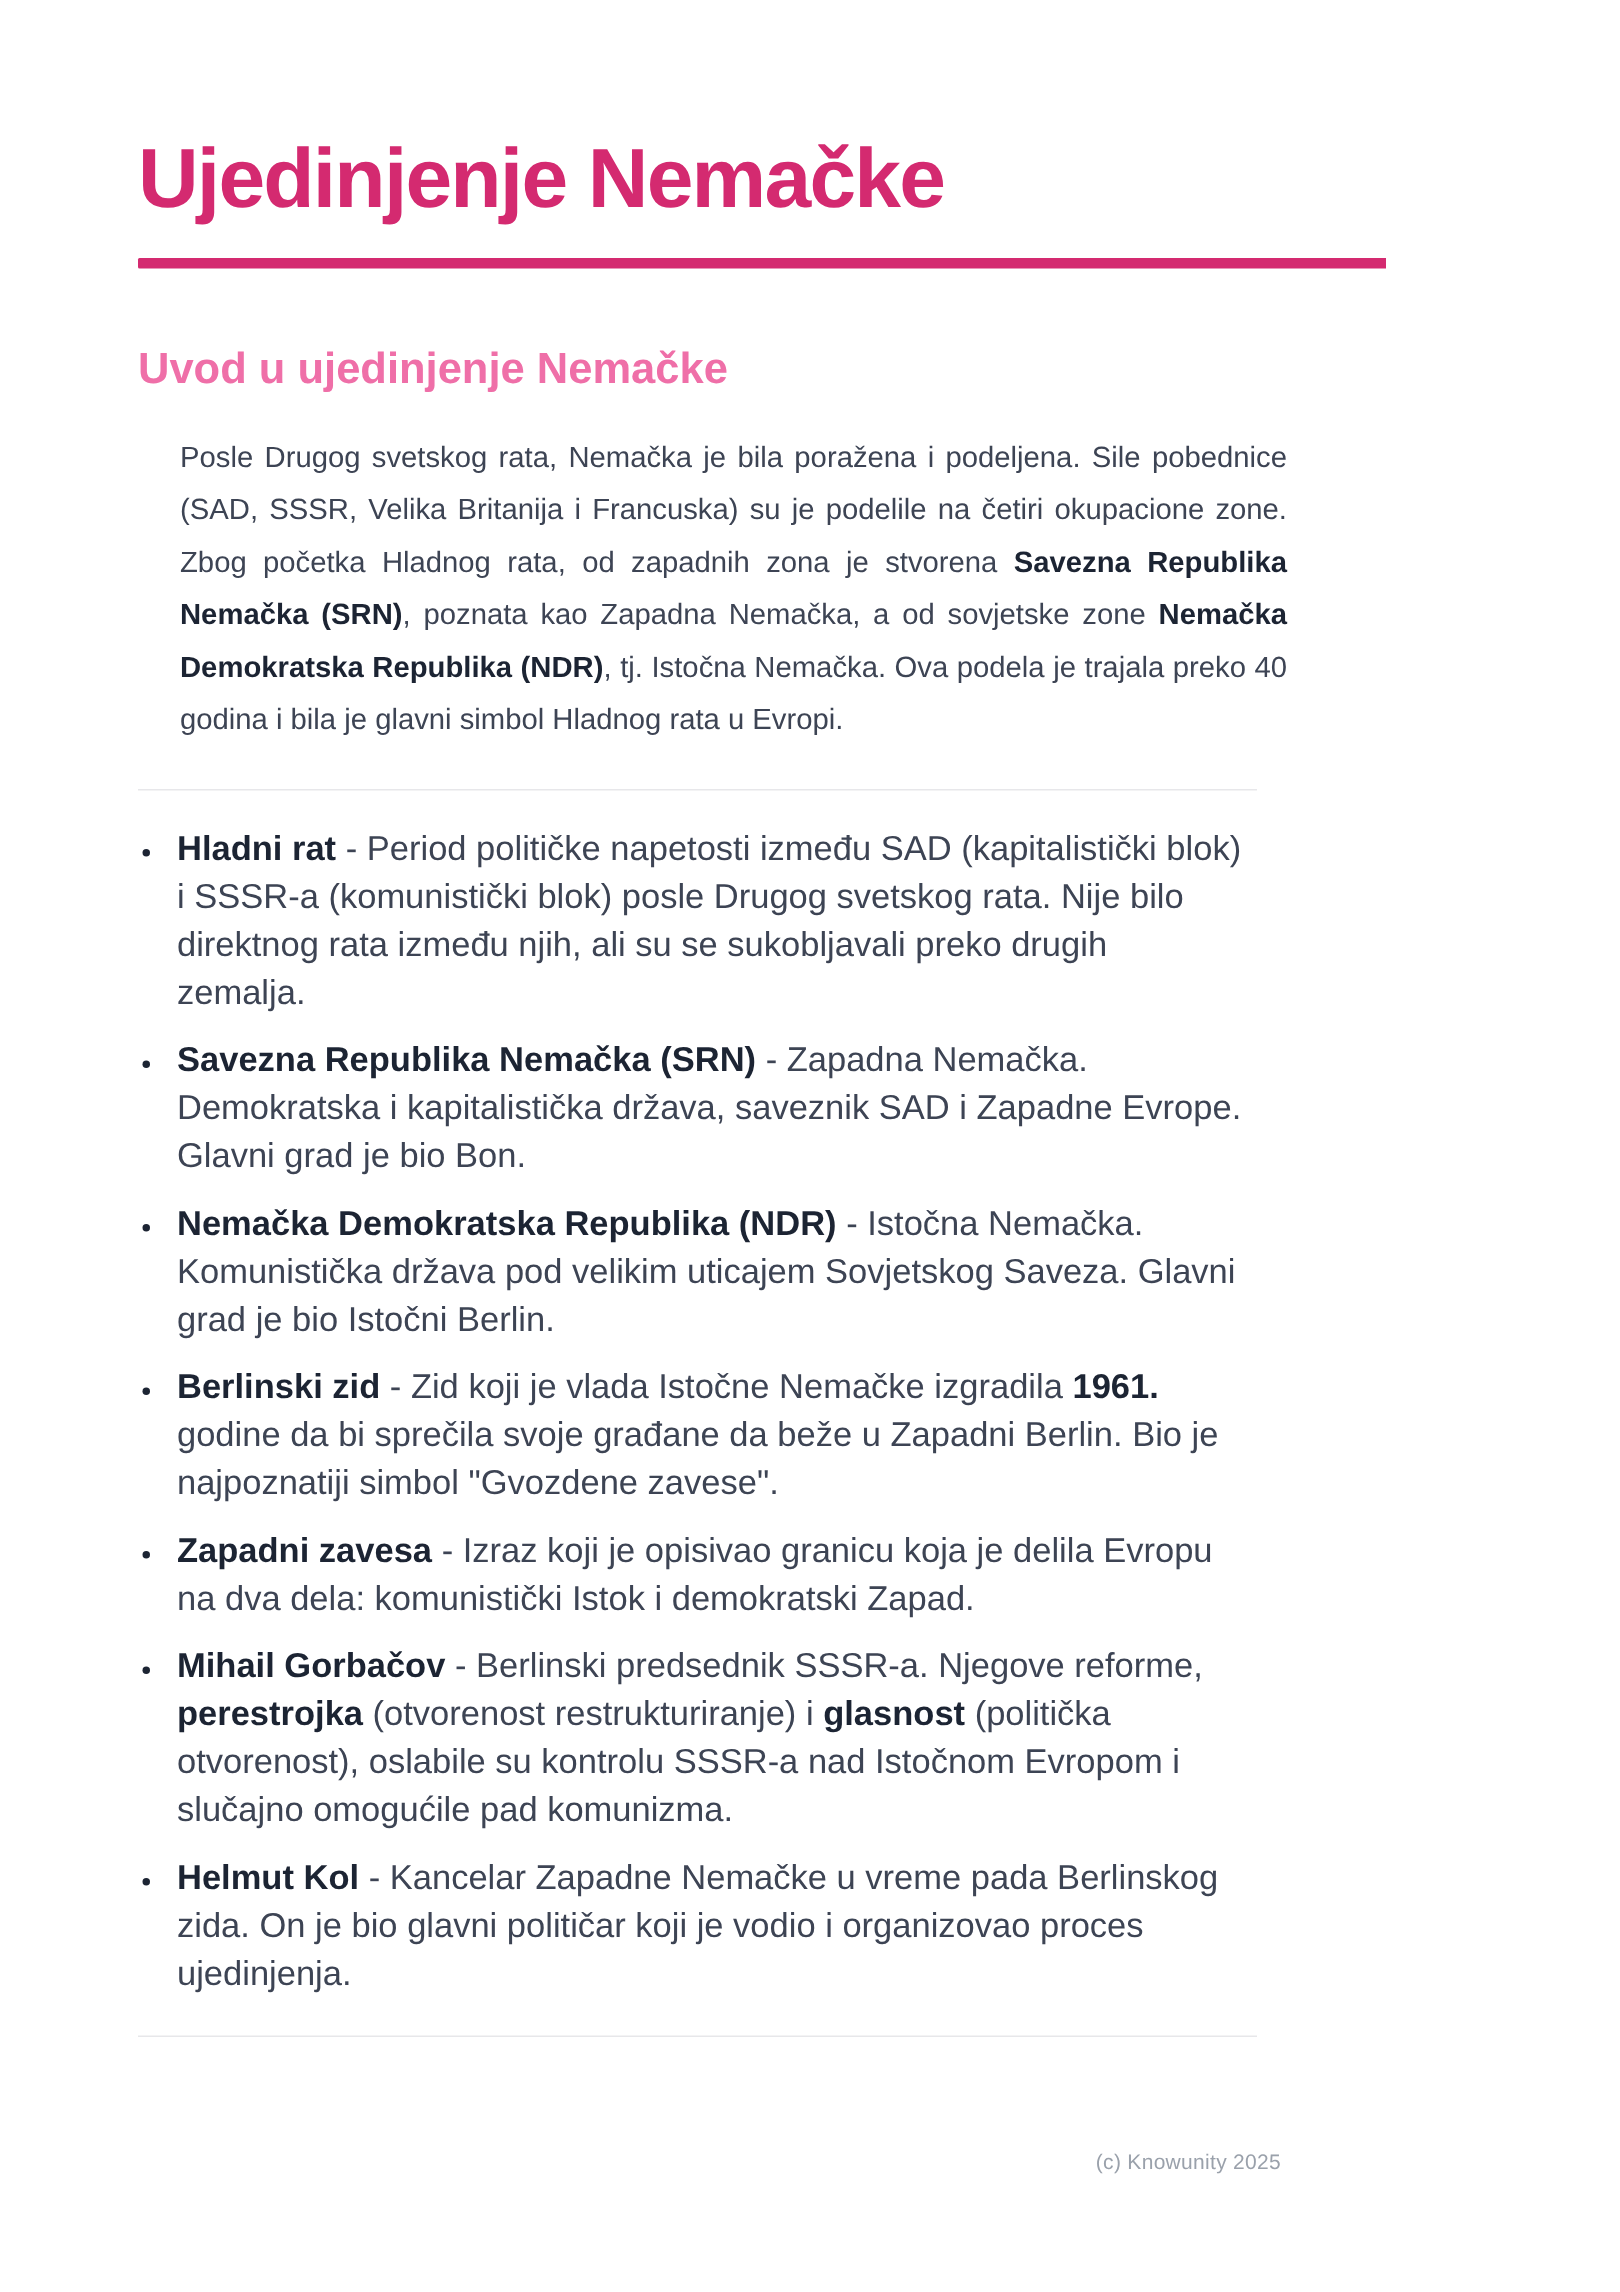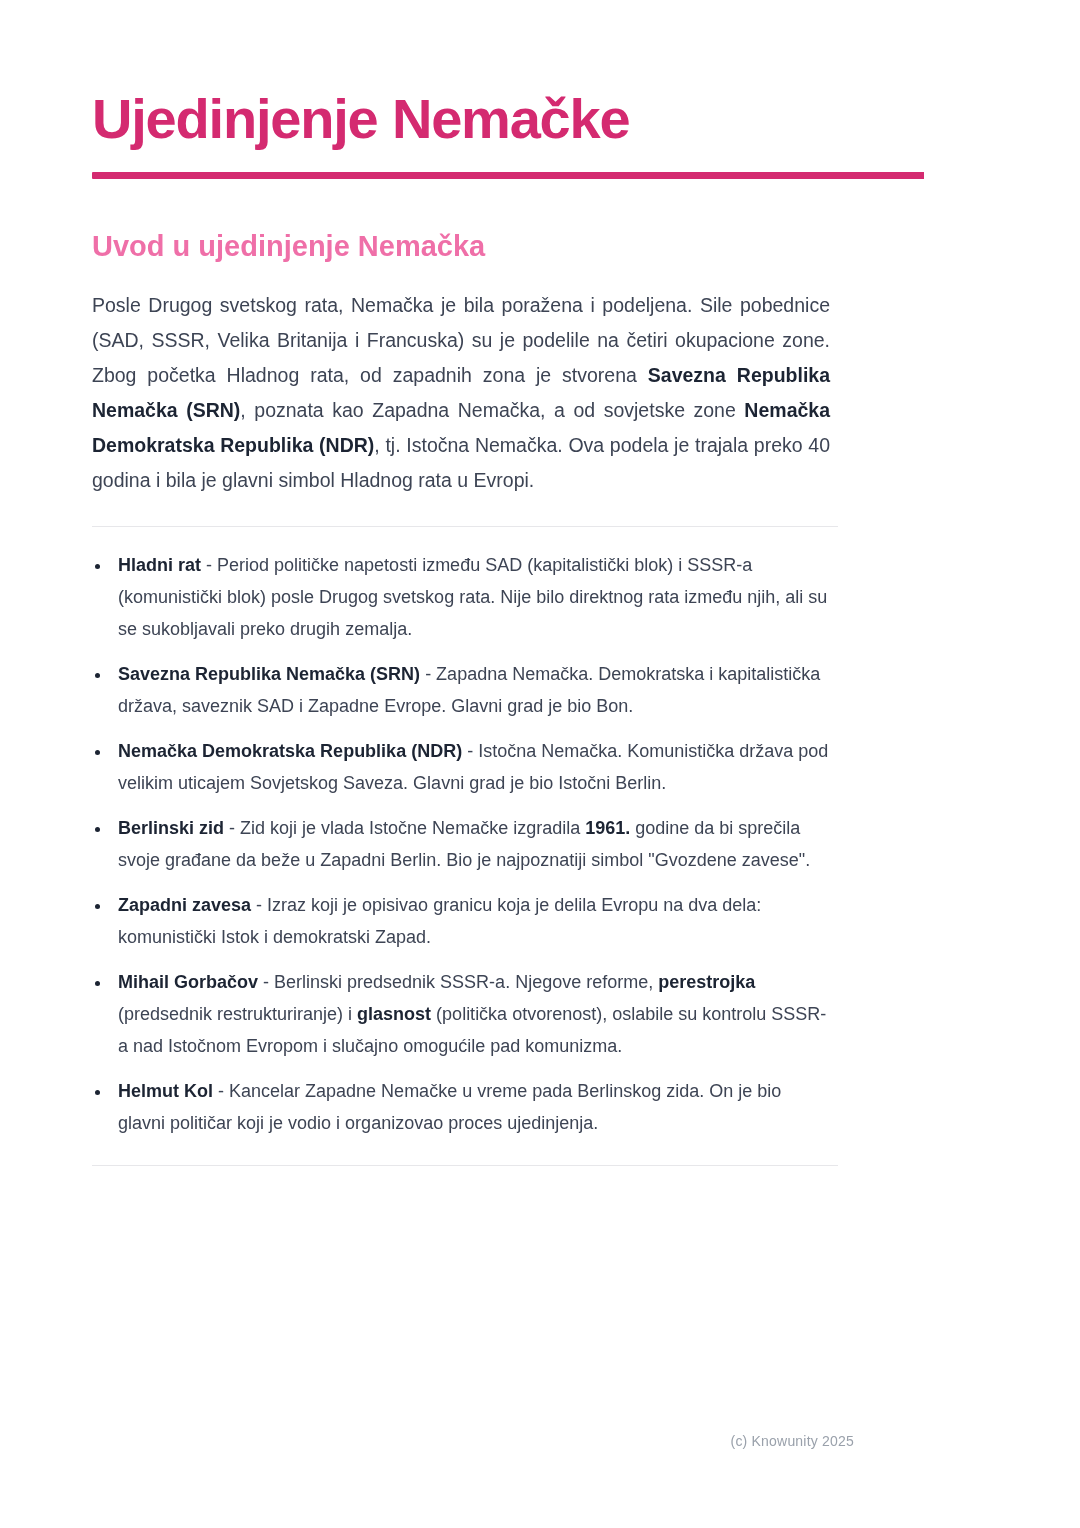--- a/index.html
+++ b/index.html
@@ -33,68 +33,68 @@
     margin:23px 0 0 92px;width:848px;height:7px;
     background:var(--brand);border-radius:1px;
   }
   h2.section-heading{
     font-size:29px;font-weight:bold;color:var(--accent);
     line-height:1.2;margin:0 0 0 92px;
   }
   h2.first-heading{margin-top:50px;}
   h2.second-heading{margin-top:36px;}
   p.intro-paragraph{
-    margin:24px 0 0 92px;width:738px;
+    margin:24px 0 0 120px;width:738px;
     font-size:19.5px;line-height:35px;text-align:justify;
     color:var(--text);
   }
   strong{color:var(--text-strong);font-weight:bold;}
   hr.divider{
     border:none;border-top:1px solid var(--divider);
     margin:28px 0 0 92px;width:746px;height:0;
   }
   hr.divider-bottom{margin-top:26px;}
   ul.terms-list{
     margin:22px 0 0 92px;padding:0 0 0 20px;width:738px;list-style:disc;
   }
   ul.terms-list li{
-    font-size:18px;line-height:32px;color:var(--text);
+    font-size:23px;line-height:32px;color:var(--text);
     margin-bottom:13px;padding-left:6px;
   }
   ul.terms-list li::marker{color:var(--text-strong);font-size:18px;}
   .footer{
     position:absolute;top:1433px;right:70px;z-index:2;
     font-size:14px;color:var(--muted);letter-spacing:0.2px;
   }
 </style>
 </head>
 <body>
 
 <div class="page">
   <div class="stripe"></div>
 
   <div class="content">
     <h1 class="page-title">Ujedinjenje Nemačke</h1>
     <div class="title-rule"></div>
 
     <section>
-      <h2 class="section-heading first-heading">Uvod u ujedinjenje Nemačka</h2>
+      <h2 class="section-heading first-heading">Uvod u ujedinjenje Nemačke</h2>
       <p class="intro-paragraph"><span>Posle Drugog svetskog rata, Nemačka je bila poražena i podeljena. Sile pobednice (SAD, SSSR, Velika Britanija i Francuska) su je podelile na četiri okupacione zone. Zbog početka Hladnog rata, od zapadnih zona je stvorena </span><strong>Savezna Republika Nemačka (SRN)</strong><span>, poznata kao Zapadna Nemačka, a od sovjetske zone </span><strong>Nemačka Demokratska Republika (NDR)</strong><span>, tj. Istočna Nemačka. Ova podela je trajala preko 40 godina i bila je glavni simbol Hladnog rata u Evropi.</span></p>
     </section>
 
     <hr class="divider">
 
     <section>
       <ul class="terms-list" id="terms-list">
           <li><strong>Hladni rat</strong><span> - Period političke napetosti između SAD (kapitalistički blok) i SSSR-a (komunistički blok) posle Drugog svetskog rata. Nije bilo direktnog rata između njih, ali su se sukobljavali preko drugih zemalja.</span></li>
           <li><strong>Savezna Republika Nemačka (SRN)</strong><span> - Zapadna Nemačka. Demokratska i kapitalistička država, saveznik SAD i Zapadne Evrope. Glavni grad je bio Bon.</span></li>
           <li><strong>Nemačka Demokratska Republika (NDR)</strong><span> - Istočna Nemačka. Komunistička država pod velikim uticajem Sovjetskog Saveza. Glavni grad je bio Istočni Berlin.</span></li>
           <li><strong>Berlinski zid</strong><span> - Zid koji je vlada Istočne Nemačke izgradila </span><strong>1961.</strong><span> godine da bi sprečila svoje građane da beže u Zapadni Berlin. Bio je najpoznatiji simbol "Gvozdene zavese".</span></li>
           <li><strong>Zapadni zavesa</strong><span> - Izraz koji je opisivao granicu koja je delila Evropu na dva dela: komunistički Istok i demokratski Zapad.</span></li>
-          <li><strong>Mihail Gorbačov</strong><span> - Berlinski predsednik SSSR-a. Njegove reforme, </span><strong>perestrojka</strong><span> (predsednik restrukturiranje) i </span><strong>glasnost</strong><span> (politička otvorenost), oslabile su kontrolu SSSR-a nad Istočnom Evropom i slučajno omogućile pad komunizma.</span></li>
+          <li><strong>Mihail Gorbačov</strong><span> - Berlinski predsednik SSSR-a. Njegove reforme, </span><strong>perestrojka</strong><span> (otvorenost restrukturiranje) i </span><strong>glasnost</strong><span> (politička otvorenost), oslabile su kontrolu SSSR-a nad Istočnom Evropom i slučajno omogućile pad komunizma.</span></li>
           <li><strong>Helmut Kol</strong><span> - Kancelar Zapadne Nemačke u vreme pada Berlinskog zida. On je bio glavni političar koji je vodio i organizovao proces ujedinjenja.</span></li>
         </ul>
     </section>
 
     <hr class="divider divider-bottom">
   </div>
 
   <div class="footer">(c) Knowunity 2025</div>
 </div>
 

